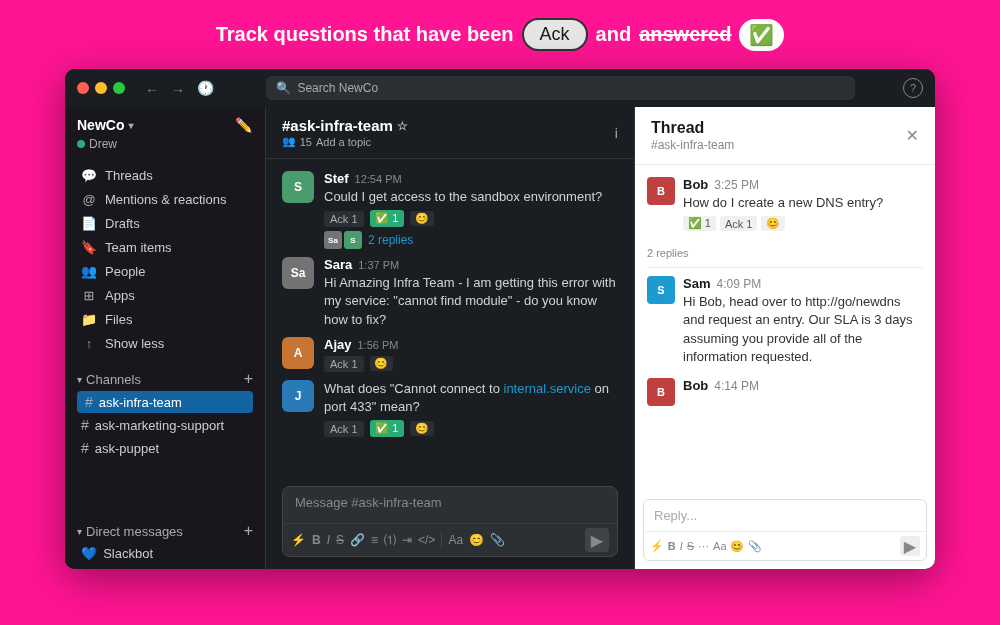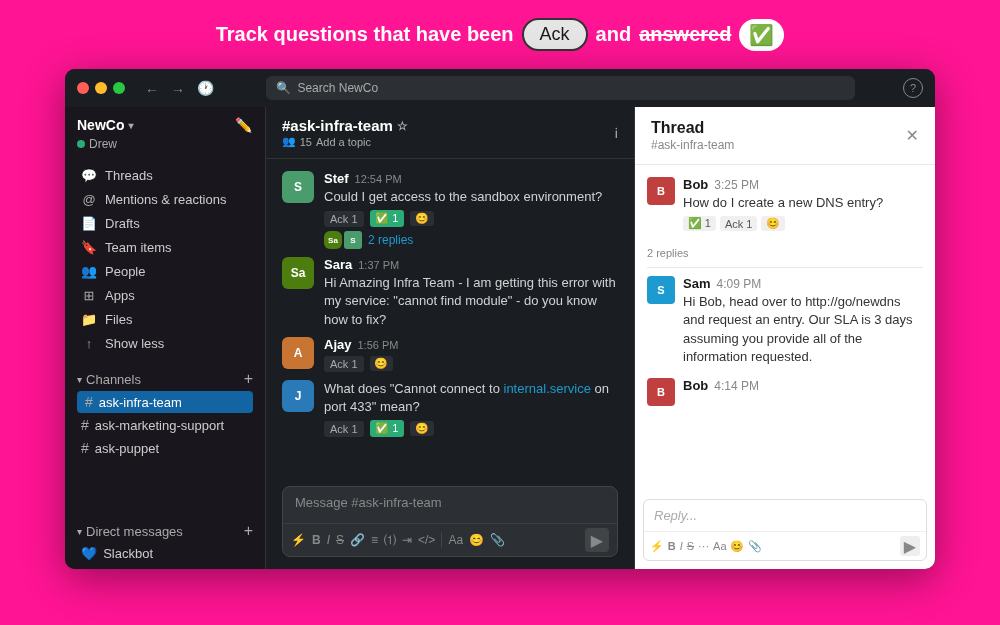--- a/index.html
+++ b/index.html
@@ -469,21 +469,20 @@
     .thread-reply-input {
       border: 1px solid #ddd;
       border-radius: 6px;
       margin: 8px;
       overflow: hidden;
     }
     .thread-input-field {
       padding: 8px 10px;
       color: #888;
       font-size: 13px;
-      font-style: italic;
     }
     .thread-input-toolbar {
       display: flex;
       align-items: center;
       padding: 4px 6px;
       gap: 4px;
       border-top: 1px solid #eee;
     }
     .thread-toolbar-btn { color: #888; font-size: 11px; cursor: pointer; }
     .thread-send-btn {
@@ -493,21 +492,21 @@
       width: 20px;
       height: 20px;
       display: flex;
       align-items: center;
       justify-content: center;
       color: #888;
       cursor: pointer;
     }
 
     .avatar-stef { background: #4a9c6d; }
-    .avatar-sara { background: #4d7c0f; border-radius: 6px; }
+    .avatar-sara { background: #737373; }
     .avatar-ajay { background: #c87533; }
     .avatar-jess { background: #2a7ab8; }
     .avatar-bob { background: #c04040; }
     .avatar-sam { background: #1d9bd1; }
 
     ::-webkit-scrollbar { width: 4px; }
     ::-webkit-scrollbar-track { background: transparent; }
     ::-webkit-scrollbar-thumb { background: #555; border-radius: 2px; }
   </style>
 </head>

